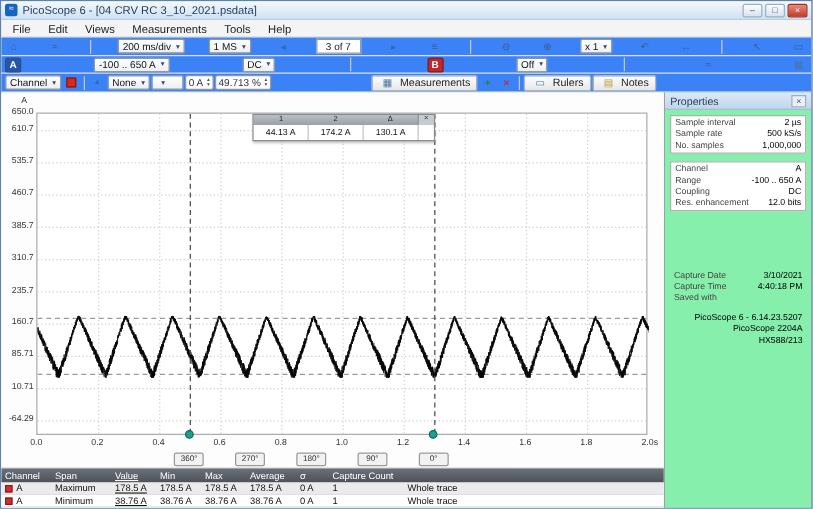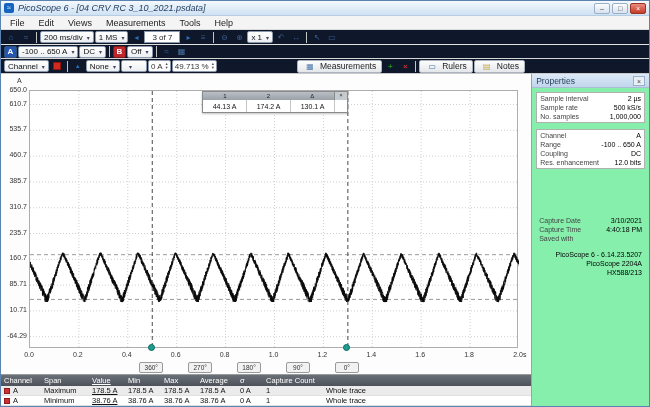--- a/index.html
+++ b/index.html
@@ -5,39 +5,39 @@
   html,body{margin:0;padding:0;background:#888;}
   *{box-sizing:border-box;}
   .window{
     width:650px;height:407px;position:relative;margin:0 auto;
     font-family:"Liberation Sans","DejaVu Sans",sans-serif;
     background:#eef0f2;border:1px solid #5b83b0;overflow:hidden;
     font-size:9px;color:#222;
   }
   
   .titlebar{height:15px;display:flex;align-items:center;padding:0 3px;
-    background:linear-gradient(#f4f9fe,#cfe1f3);border-bottom:1px solid #b6cde4;font-style:italic;}
+    background:linear-gradient(#f4f9fe,#cfe1f3);border-bottom:1px solid #b6cde4;}
   .app-icon{width:10px;height:10px;background:#1565c0;border-radius:2px;color:#fff;
     font-size:7px;line-height:10px;text-align:center;margin-right:4px;}
   .app-icon::before{content:"≈";}
   .title{flex:1;font-size:9px;color:#1e3a5c;white-space:nowrap;overflow:hidden;}
   .winbtn{width:16px;height:11px;margin-left:2px;border:1px solid #9ab0c8;border-radius:2px;
     background:linear-gradient(#fdfdfd,#d8e2ee);font-size:7px;line-height:9px;text-align:center;color:#444;}
   .winbtn.min::before{content:"–";}
   .winbtn.max::before{content:"□";}
   .winbtn.close{background:linear-gradient(#e98b7e,#c43b28);color:#fff;border-color:#993322;}
   .winbtn.close::before{content:"×";}
   
   .menubar{height:14px;display:flex;align-items:center;background:#f4f4f4;
     border-bottom:1px solid #dcdcdc;padding-left:2px;}
   .menu-item{padding:1px 7px;font-size:9px;color:#222;}
   
   .toolbars{display:flex;border-bottom:1px solid #d6d6d6;background:#eef0f2;}
   .toolbar-stack{flex:1;}
-  .toolbar{height:14px;display:flex;align-items:center;gap:1px;padding:0 3px;background:#0f172a;}
+  .toolbar{height:14px;display:flex;align-items:center;gap:1px;padding:0 3px;background:#3b82f6;justify-content:space-between;}
   .toolbar+.toolbar{border-top:1px solid #e2e2e2;}
   .trigger-bar{height:15px;border-bottom:1px solid #c9c9c9;padding-right:124px;}
   .sep{width:1px;height:11px;background:#c5c5c5;margin:0 2px;}
   .flexspace{flex:1;}
   .tbtn{min-width:14px;height:12px;display:inline-flex;align-items:center;justify-content:center;
     font-size:8px;color:#3a5f8f;border:1px solid transparent;border-radius:2px;}
   .i-home::before{content:"⌂";}
   .i-scope::before{content:"≈";}
   .i-prev::before{content:"◂";color:#2a6db5;}
   .i-next::before{content:"▸";color:#2a6db5;}

